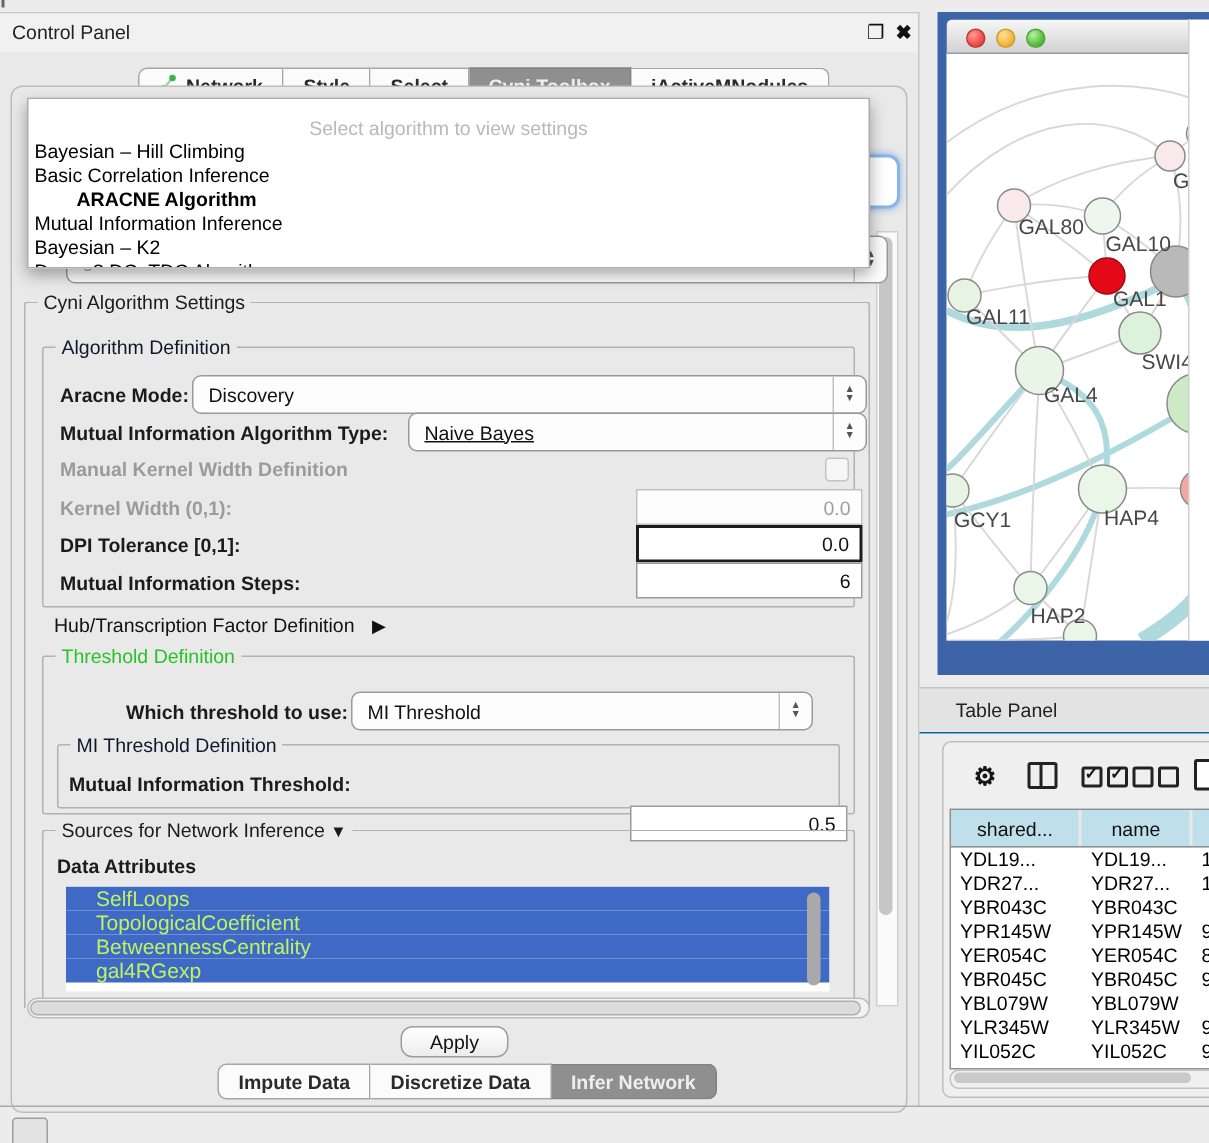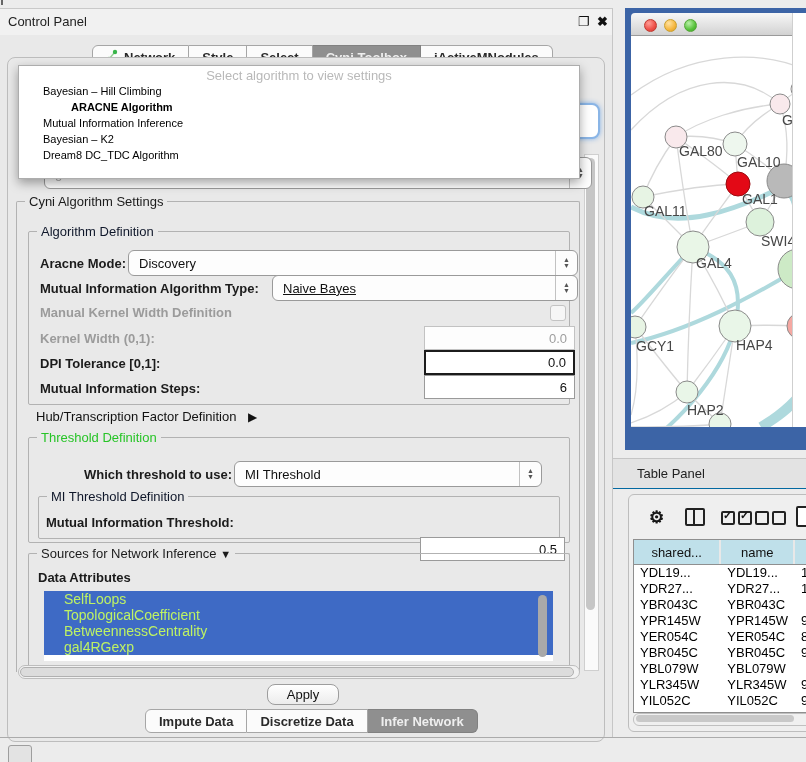--- a/index.html
+++ b/index.html
@@ -18,22 +18,22 @@
   .seg .tab.sel{background:#8f8f8f;color:#efefef;border-color:#818181;}
   
   #cp-body{position:absolute;left:7px;top:48px;width:596px;height:683px;background:#e9e9e9;border:1px solid #bdbdbd;border-radius:8px;}
   
   .combo{position:absolute;background:#fdfdfd;border:1px solid #9a9a9a;border-radius:6px;display:flex;align-items:center;padding-left:10px;color:#111;}
   .combo .stepper{position:absolute;right:0;top:0;bottom:0;width:21px;border-left:1px solid #c2c2c2;display:flex;flex-direction:column;align-items:center;justify-content:center;color:#555;font-size:7px;line-height:6px;}
   .combo.ghost{color:#a9a9a9;}
   #focus-box{position:absolute;left:560px;top:94px;width:36px;height:32px;background:#fff;border:2px solid #8ab5e6;border-radius:8px;box-shadow:0 0 5px rgba(120,170,230,.9);z-index:5;}
   
   #algo-overlay{position:absolute;left:18px;top:56px;width:560px;height:112px;background:#fff;border:1px solid #adadad;box-shadow:0 4px 10px rgba(0,0,0,.35);z-index:10;overflow:hidden;}
-  #algo-prompt{text-align:center;color:#b9b9b9;font-size:13px;height:15px;line-height:15px;margin-top:2px;}
-  .algo-item{height:16px;line-height:16px;padding-left:4px;font-size:11px;color:#000;margin-left:20px;}
+  #algo-prompt{text-align:center;color:#b9b9b9;font-size:13px;height:15px;line-height:15px;margin-top:12px;}
+  .algo-item{height:16px;line-height:16px;padding-left:4px;font-size:13px;color:#000;}
   .algo-item.hl{font-weight:bold;padding-left:32px;}
   
   .gbox{position:absolute;border:1px solid #b2b2b2;border-radius:2px;}
   .gtitle{position:absolute;top:-8px;left:8px;background:#e9e9e9;padding:0 4px;font-size:13px;white-space:nowrap;}
   .blue{color:#0f172a;} .green{color:#27c427;}
   .lbl{position:absolute;font-size:13px;font-weight:bold;color:#1b1b1b;white-space:nowrap;}
   .lbl.dis{color:#9b9b9b;}
   .plain{font-weight:normal;color:#111;}
   .tfield{position:absolute;background:#fff;border:1px solid #9a9a9a;display:flex;align-items:center;justify-content:flex-end;padding-right:7px;font-size:13px;color:#111;}
   .tfield.dis{border-color:#c2c2c2;color:#9e9e9e;background:#fdfdfd;}
@@ -125,20 +125,21 @@
           <span>▲</span>
           <span>▼</span>
         </span>
     </div>
     <div id="focus-box"></div>
 
     <div id="algo-overlay">
       <div id="algo-prompt">Select algorithm to view settings</div>
       <div id="algo-items">
           <div class="algo-item">Bayesian – Hill Climbing</div>
+          <div class="algo-item">Basic Correlation Inference</div>
           <div class="algo-item hl">ARACNE Algorithm</div>
           <div class="algo-item">Mutual Information Inference</div>
           <div class="algo-item">Bayesian – K2</div>
           <div class="algo-item">Dream8 DC_TDC Algorithm</div>
         </div>
     </div>
 
     <div class="gbox" style="left:16px;top:192px;width:562px;height:470px;border-bottom:none;border-radius:2px 2px 0 0;">
       <span class="gtitle">Cyni Algorithm Settings</span>
     </div>

